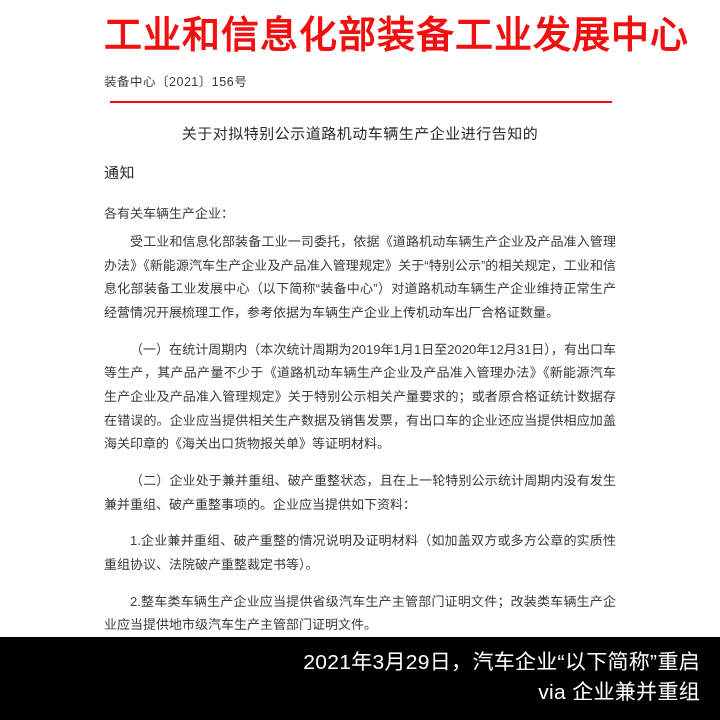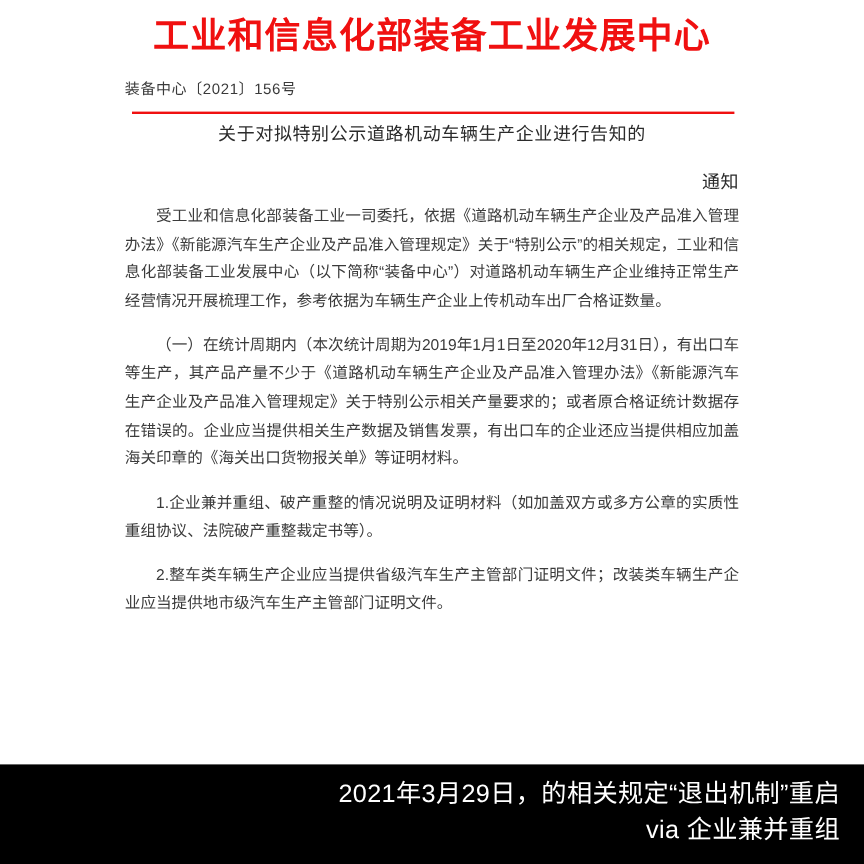--- a/index.html
+++ b/index.html
@@ -33,21 +33,21 @@
     top: 0;
     width: 512px;
   }
 
   
   .masthead {
     text-align: center;
     color: #f01010;
     font-family: "Liberation Serif", "DejaVu Serif", serif;
     font-weight: bold;
-    font-size: 30px;
+    font-size: 38px;
     letter-spacing: 1px;
     line-height: 1;
     padding-top: 16px;
     white-space: nowrap;
   }
 
   .doc-number {
     font-size: 12.5px;
     color: #3a3a3a;
     margin-top: 17px;
@@ -62,26 +62,26 @@
     background: #f01010;
     border: 0;
   }
 
   
   .doc-title {
     text-align: center;
     font-family: "Liberation Serif", "DejaVu Serif", serif;
     font-size: 15px;
     color: #2b2b2b;
-    margin-top: 8px;
+    margin-top: 21px;
     letter-spacing: 0.5px;
     line-height: 1.4;
   }
   .doc-title-2 {
-    text-align: right;
+    text-align: left;
     font-family: "Liberation Serif", "DejaVu Serif", serif;
     font-size: 15px;
     color: #2b2b2b;
     margin-top: 16px;
     letter-spacing: 0.5px;
   }
 
   
   .salutation {
     font-size: 13px;
@@ -139,32 +139,34 @@
     <div class="masthead">工业和信息化部装备工业发展中心</div>
 
     <div class="doc-number">装备中心〔2021〕156号</div>
 
     <div class="red-rule"></div>
 
     <div class="doc-title">关于对拟特别公示道路机动车辆生产企业进行告知的</div>
 
     <div class="doc-title-2">通知</div>
 
+    <div class="salutation">各有关车辆生产企业：</div>
 
     <p class="para">受工业和信息化部装备工业一司委托，依据《道路机动车辆生产企业及产品准入管理办法》《新能源汽车生产企业及产品准入管理规定》关于“特别公示”的相关规定，工业和信息化部装备工业发展中心（以下简称“装备中心”）对道路机动车辆生产企业维持正常生产经营情况开展梳理工作，参考依据为车辆生产企业上传机动车出厂合格证数量。</p>
 
 
     <p class="para tight">（一）在统计周期内（本次统计周期为2019年1月1日至2020年12月31日），有出口车等生产，其产品产量不少于《道路机动车辆生产企业及产品准入管理办法》《新能源汽车生产企业及产品准入管理规定》关于特别公示相关产量要求的；或者原合格证统计数据存在错误的。企业应当提供相关生产数据及销售发票，有出口车的企业还应当提供相应加盖海关印章的《海关出口货物报关单》等证明材料。</p>
 
+    <p class="para tight">（二）企业处于兼并重组、破产重整状态，且在上一轮特别公示统计周期内没有发生兼并重组、破产重整事项的。企业应当提供如下资料：</p>
 
     <p class="para sub tight">1.企业兼并重组、破产重整的情况说明及证明材料（如加盖双方或多方公章的实质性重组协议、法院破产重整裁定书等）。</p>
 
     <p class="para sub tight">2.整车类车辆生产企业应当提供省级汽车生产主管部门证明文件；改装类车辆生产企业应当提供地市级汽车生产主管部门证明文件。</p>
 
   </div>
 </div>
 
 <div class="caption-bar">
   <div class="caption-text">
-    <span class="caption-line-1">2021年3月29日，的相关规定“退出机制”重启</span>
+    <span class="caption-line-1">2021年3月29日，汽车企业“以下简称”重启</span>
     <span class="caption-line-2">via 企业兼并重组</span>
   </div>
 </div>
 
 </body></html>

